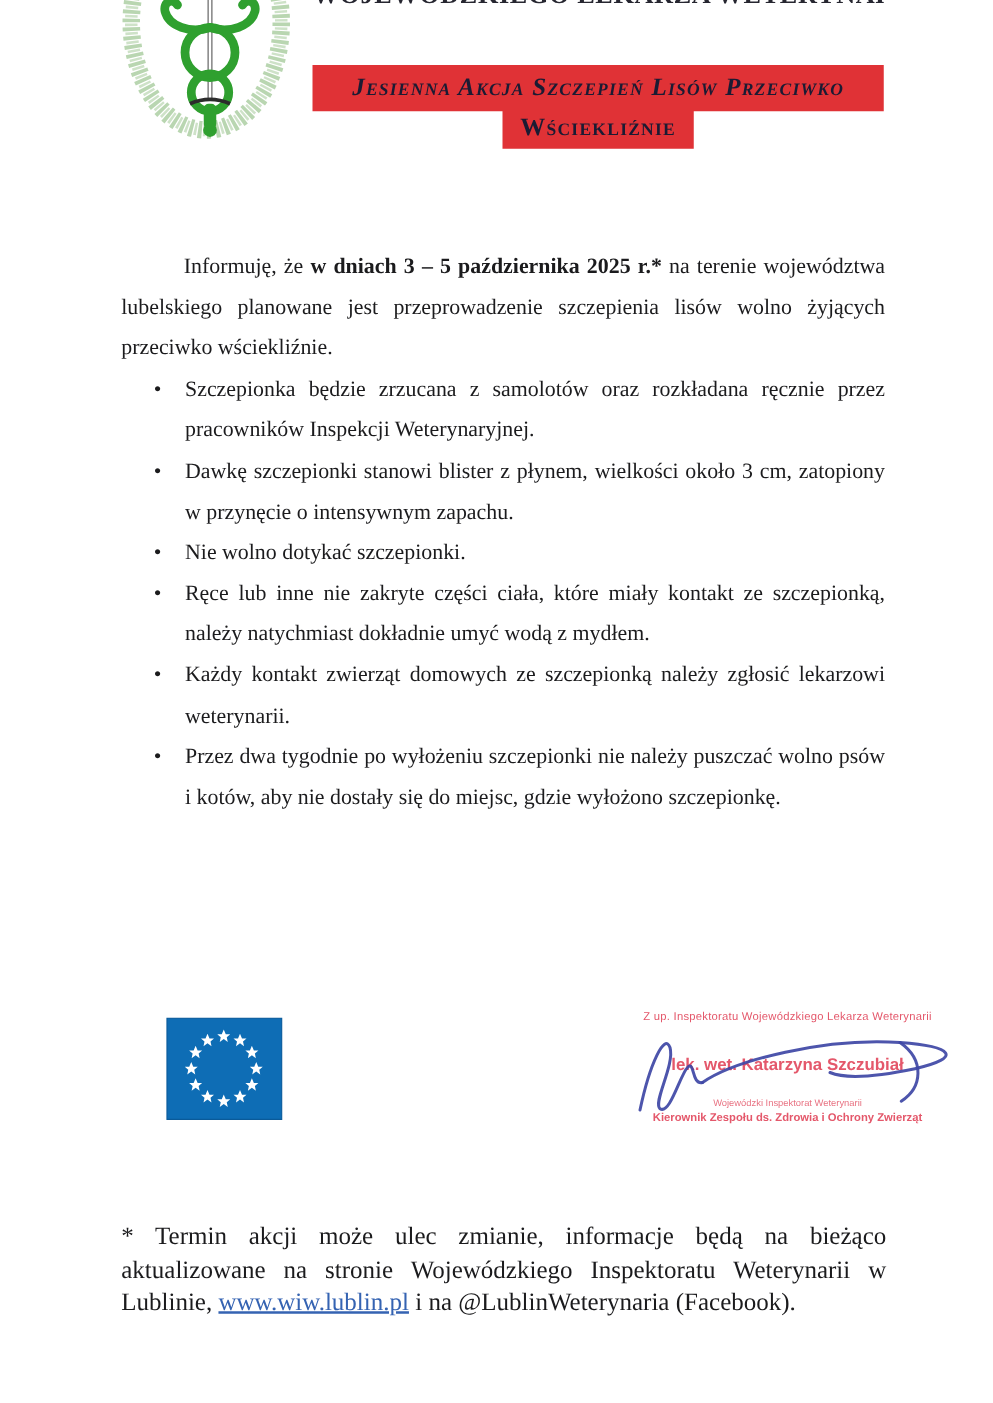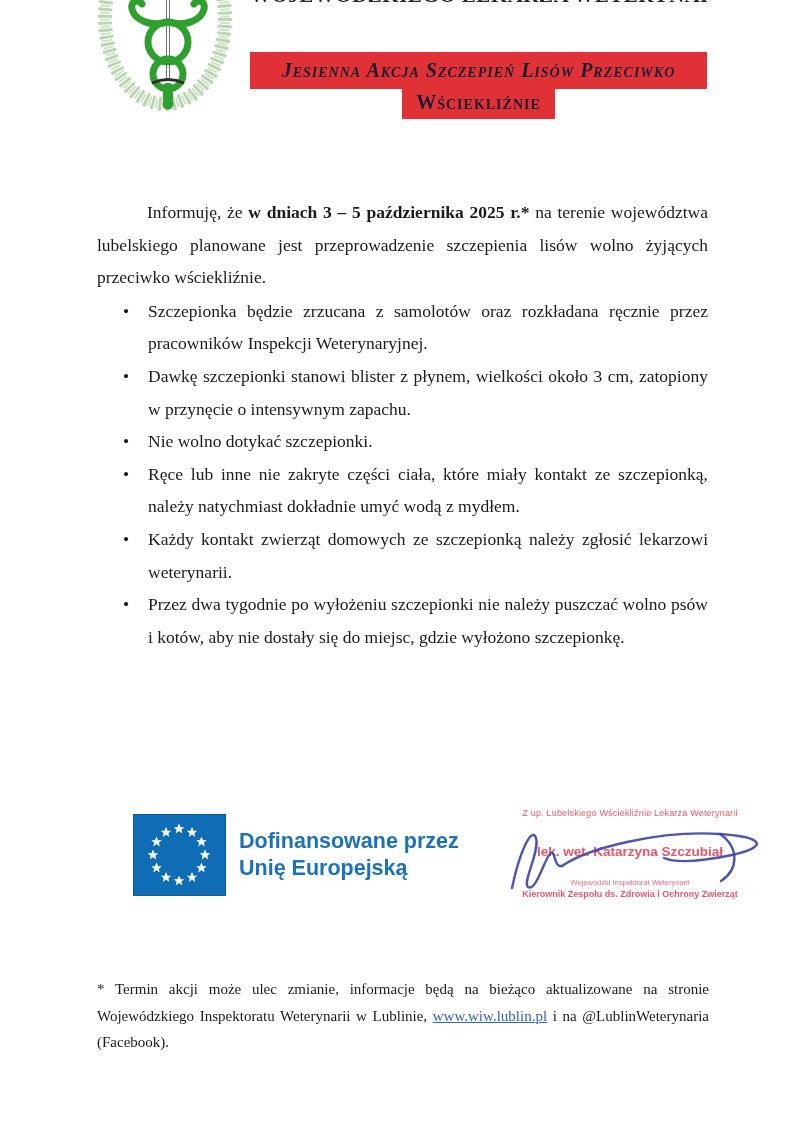--- a/index.html
+++ b/index.html
@@ -58,21 +58,21 @@
   .stamp .s1{font-size:9px; letter-spacing:.2px;}
   .stamp .s2{font-size:13.5px; font-weight:bold; margin-top:26px;text-align:center;}
   .stamp .s3{font-size:7.5px; margin-top:19px; opacity:.85;}
   .stamp .s4{font-size:9px; font-weight:bold; margin-top:2px;}
   .signature{position:absolute; left:470px; top:808px; z-index:2;}
   .signature path{fill:none; stroke:var(--signature-blue); stroke-width:2.4;
     stroke-linecap:round; opacity:.92;}
   
   .footnote{
     position:absolute; left:97px; top:976px; width:612px;
-    font-size:15px; line-height:26.5px; text-align:justify;
+    font-size:20px; line-height:26.5px; text-align:justify;
   }
   .footnote a{color:var(--link-blue); text-decoration:underline; cursor:pointer;}
   
   .wreath{fill:none; stroke:var(--wreath-green);}
   .snake{fill:none; stroke:var(--logo-green); stroke-width:7; stroke-linecap:round;}
   .blade{stroke:#6b6b6b; stroke-width:1;}
   .guard{fill:none; stroke:#2c2c2c; stroke-width:3;}
   .hilt{fill:var(--logo-green);}
   .flag-bg{fill:var(--flag-blue); stroke:#0a5a99; stroke-width:1;}
   .star{fill:#ffffff;}
@@ -131,28 +131,24 @@
       <use href="#star" class="star" x="72" y="41"></use>
       <use href="#star" class="star" x="68.5" y="54"></use>
       <use href="#star" class="star" x="59" y="63.5"></use>
       <use href="#star" class="star" x="46" y="67"></use>
       <use href="#star" class="star" x="33" y="63.5"></use>
       <use href="#star" class="star" x="23.5" y="54"></use>
       <use href="#star" class="star" x="20" y="41"></use>
       <use href="#star" class="star" x="23.5" y="28"></use>
       <use href="#star" class="star" x="33" y="18.5"></use>
     </svg>
-    <div class="eu-label">
-      <div>Dofinansowane przez</div>
-      <div>Unię Europejską</div>
-    </div>
   </div>
 
   <div class="stamp">
-    <div class="s1">Z up. Lubelskiego Wściekliźnie Lekarza Weterynarii</div>
+    <div class="s1">Z up. Inspektoratu Wojewódzkiego Lekarza Weterynarii</div>
     <div class="s2">lek. wet. Katarzyna Szczubiał</div>
     <div class="s3">Wojewódzki Inspektorat Weterynarii</div>
     <div class="s4">Kierownik Zespołu ds. Zdrowia i Ochrony Zwierząt</div>
   </div>
 
   <svg class="signature" width="320" height="100" viewBox="0 0 320 100">
     <path d="M42 80 C 50 42 62 18 66 30 C 70 44 52 74 58 79 C 66 84 74 52 80 46 C 86 40 83 60 92 58"></path>
     <path d="M92 58 C 118 40 190 22 250 26 C 292 29 301 38 262 47 C 238 52 208 56 194 50"></path>
     <path d="M250 26 C 270 40 268 62 251 73"></path>
   </svg>

